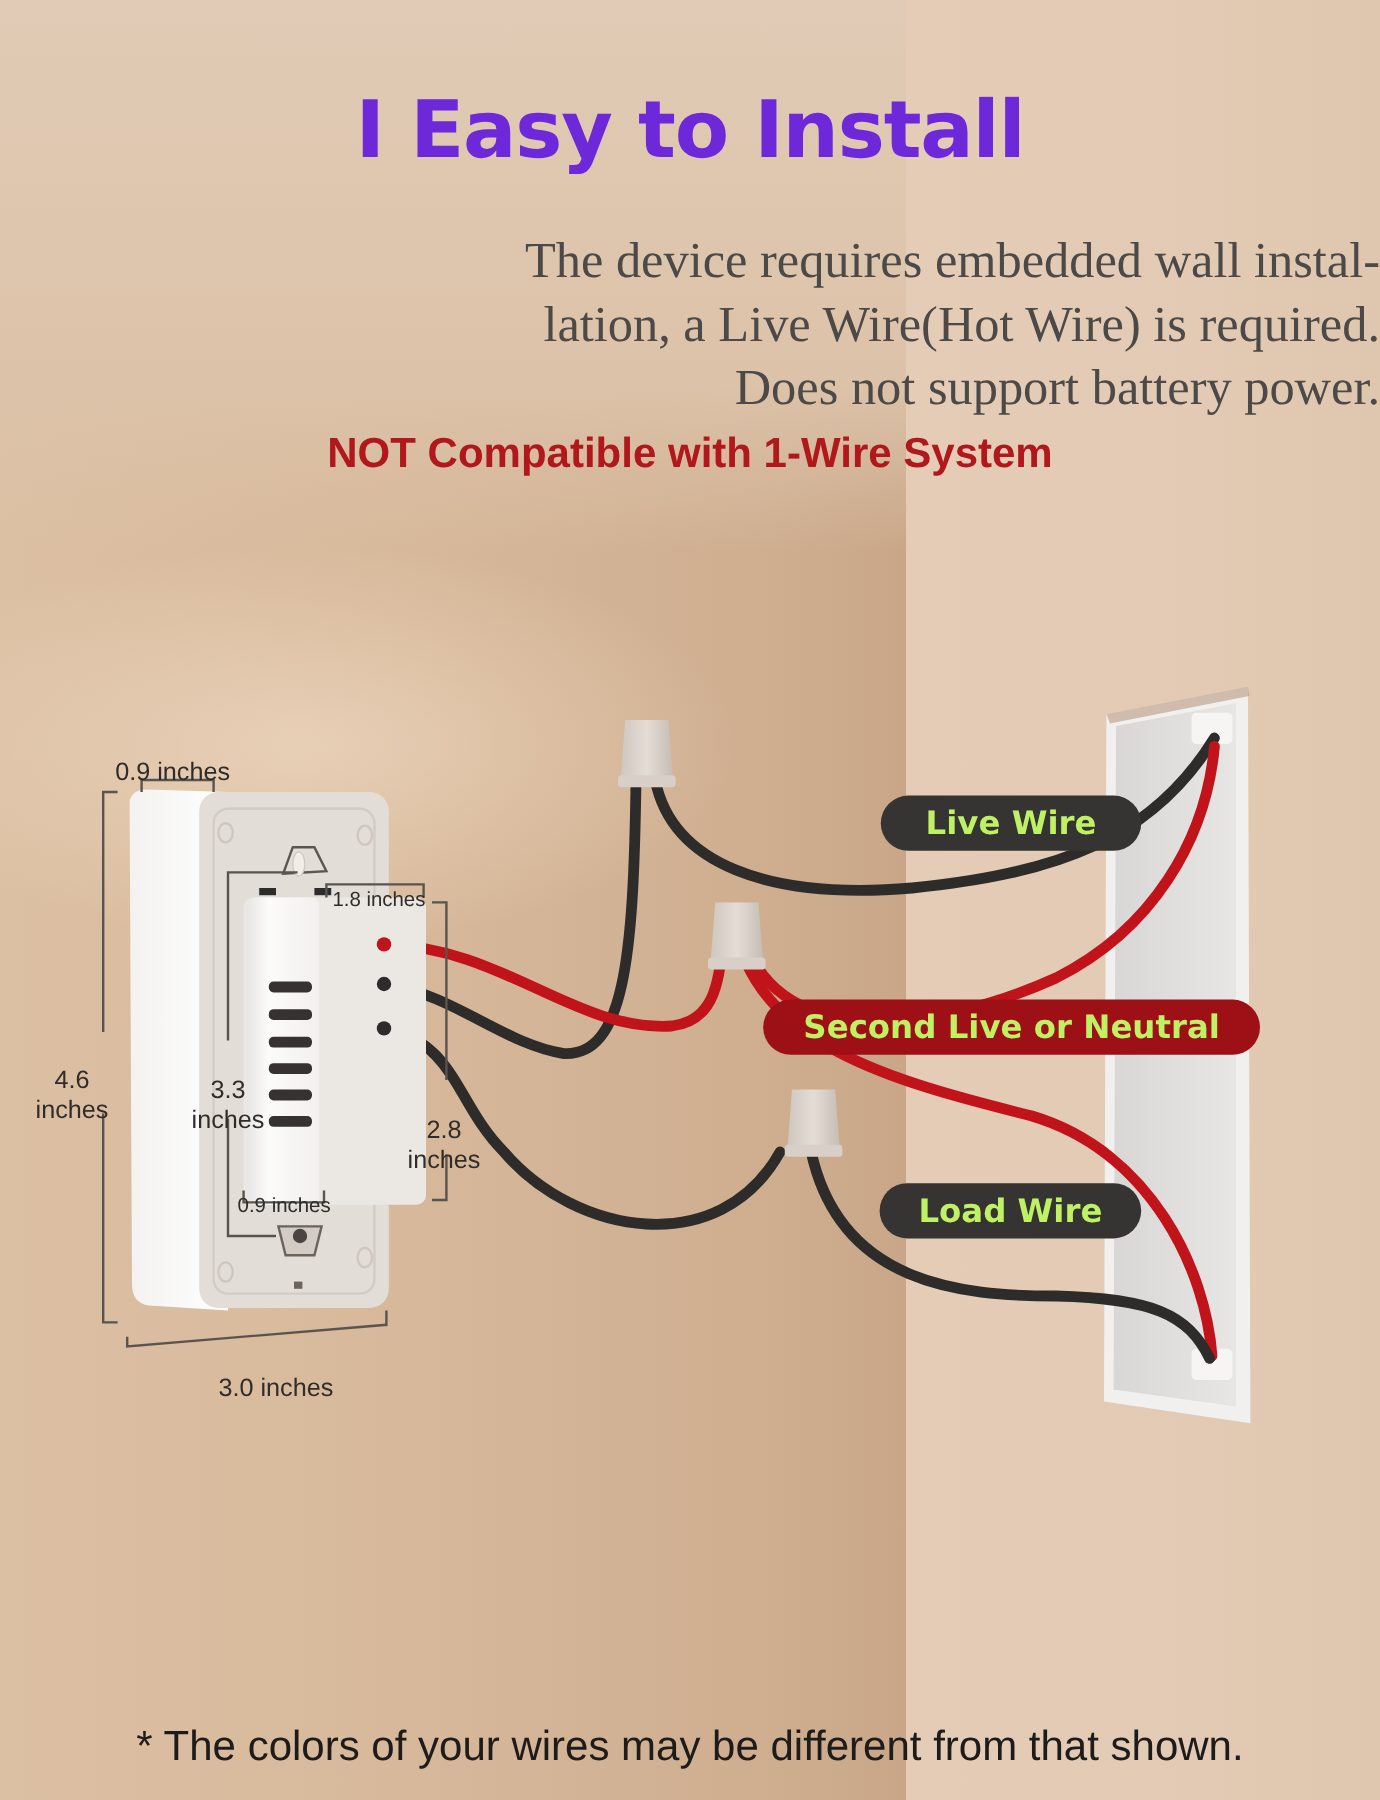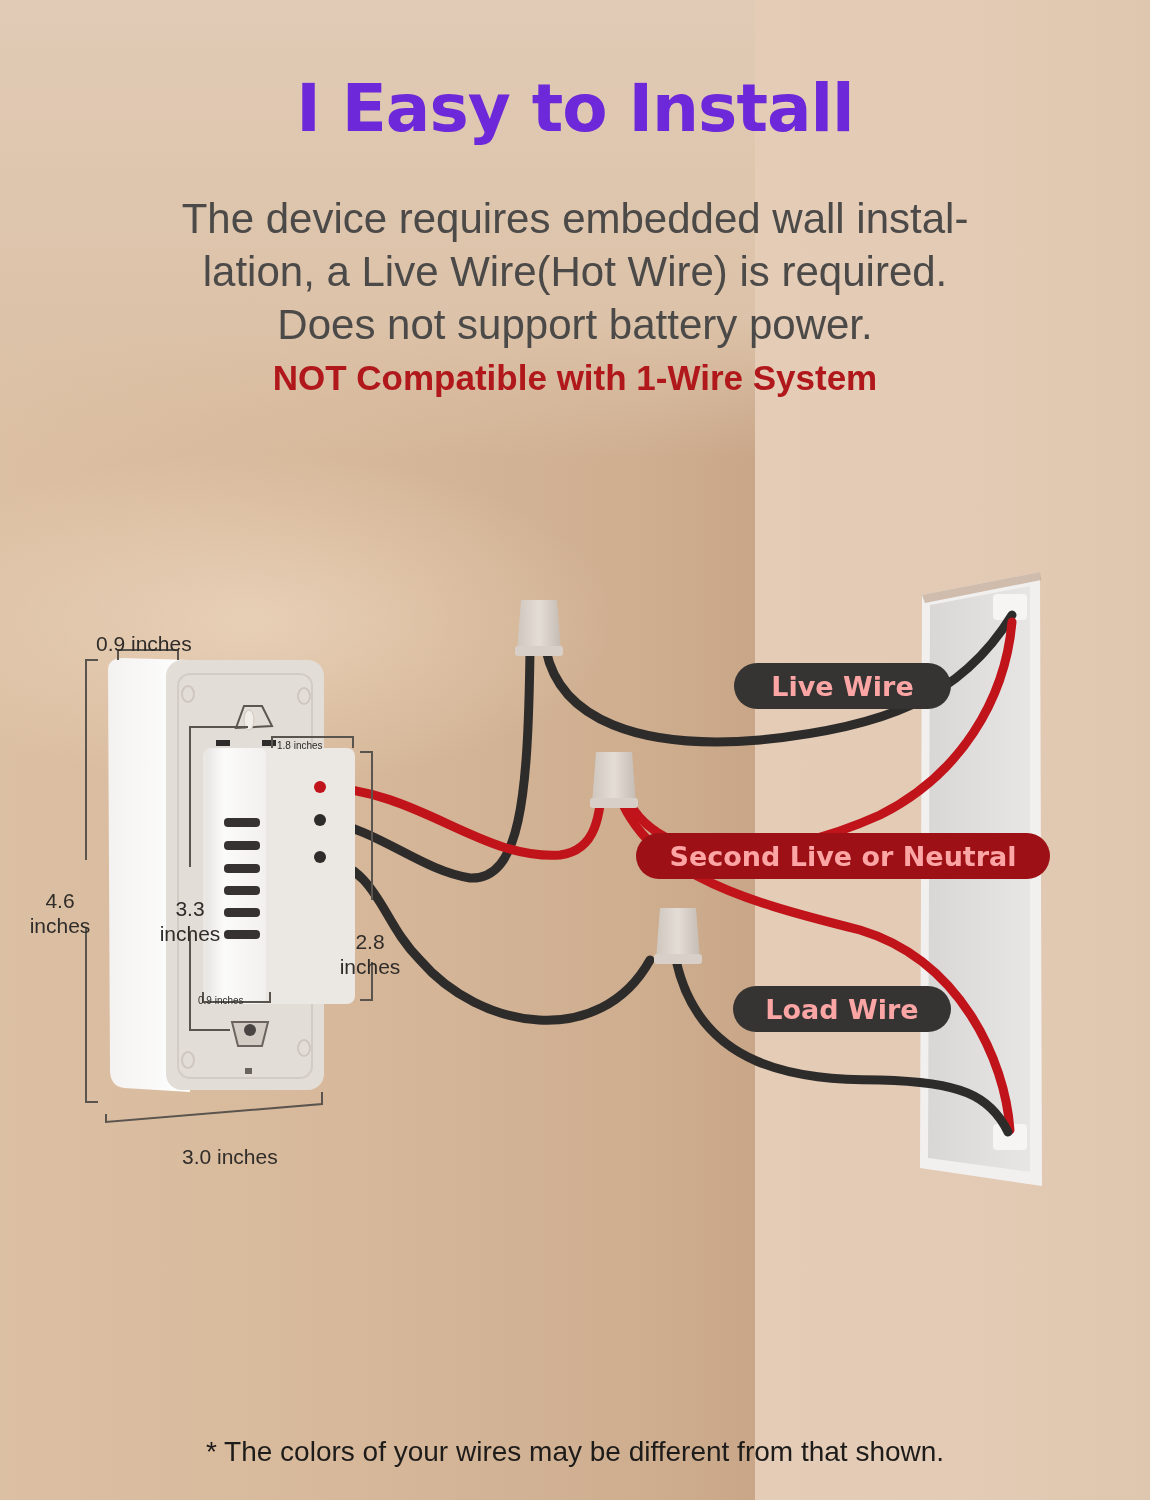--- a/index.html
+++ b/index.html
@@ -21,46 +21,46 @@
     .bg-right {
       position: absolute; left: 755px; top: 0; width: 395px; height: 1500px;
       background: linear-gradient(90deg, #e4ccb6 0%, #e2cab4 60%, #dfc6ae 100%);
     }
     .title {
       position: absolute; left: 0; right: 0; top: 70px; text-align: center;
       font-family: "DejaVu Sans", sans-serif; font-weight: bold; font-size: 66px;
       letter-spacing: -1px; color: #6d28d9; margin: 0;
     }
     .desc {
-      position: absolute; left: 0; right: 0; top: 192px; text-align: center;
-      font-family: Liberation Sans, sans-serif; font-size: 42px; line-height: 53px;
+      position: absolute; left: 0; right: 0; top: 192px; text-align: right;
+      font-family: Liberation Serif, serif; font-size: 42px; line-height: 53px;
       color: #4c4a48;
     }
     .desc div { white-space: nowrap; }
     .warn {
       position: absolute; left: 0; right: 0; top: 358px; text-align: center;
       font-family: "Liberation Sans", sans-serif; font-weight: bold; font-size: 35px;
       color: #b0181c;
     }
     .footnote {
       position: absolute; left: 0; right: 0; top: 1436px; text-align: center;
-      font-family: "Liberation Sans", sans-serif; font-size: 28px; color: #1e1c1a;
+      font-family: "Liberation Sans", sans-serif; font-size: 35px; color: #1e1c1a;
     }
     svg.art { position: absolute; left: 0; top: 0; }
     .dim {
       position: absolute; font-family: "Liberation Sans", sans-serif;
       color: #2f2c29; text-align: center; white-space: nowrap; line-height: 1.2; margin-top: 24px;
     }
     .dim.big { font-size: 21px; }
-    .dim.small { font-size: 10px; }
+    .dim.small { font-size: 17px; }
     .pill {
       position: absolute; height: 46px; border-radius: 23px;
       display: flex; align-items: center; justify-content: center;
       font-family: "DejaVu Sans", sans-serif; font-weight: bold; font-size: 27px;
-      color: #fca5a5; white-space: nowrap; text-align: right;
+      color: #bef264; white-space: nowrap; text-align: right;
     }
     .pill.dark { background: #353433; }
     .pill.red { background: #9c1016; }
   </style>
 </head>
 <body>
 
 <div class="bg-left"></div>
 <div class="bg-left-top"></div>
 <div class="bg-right"></div>

